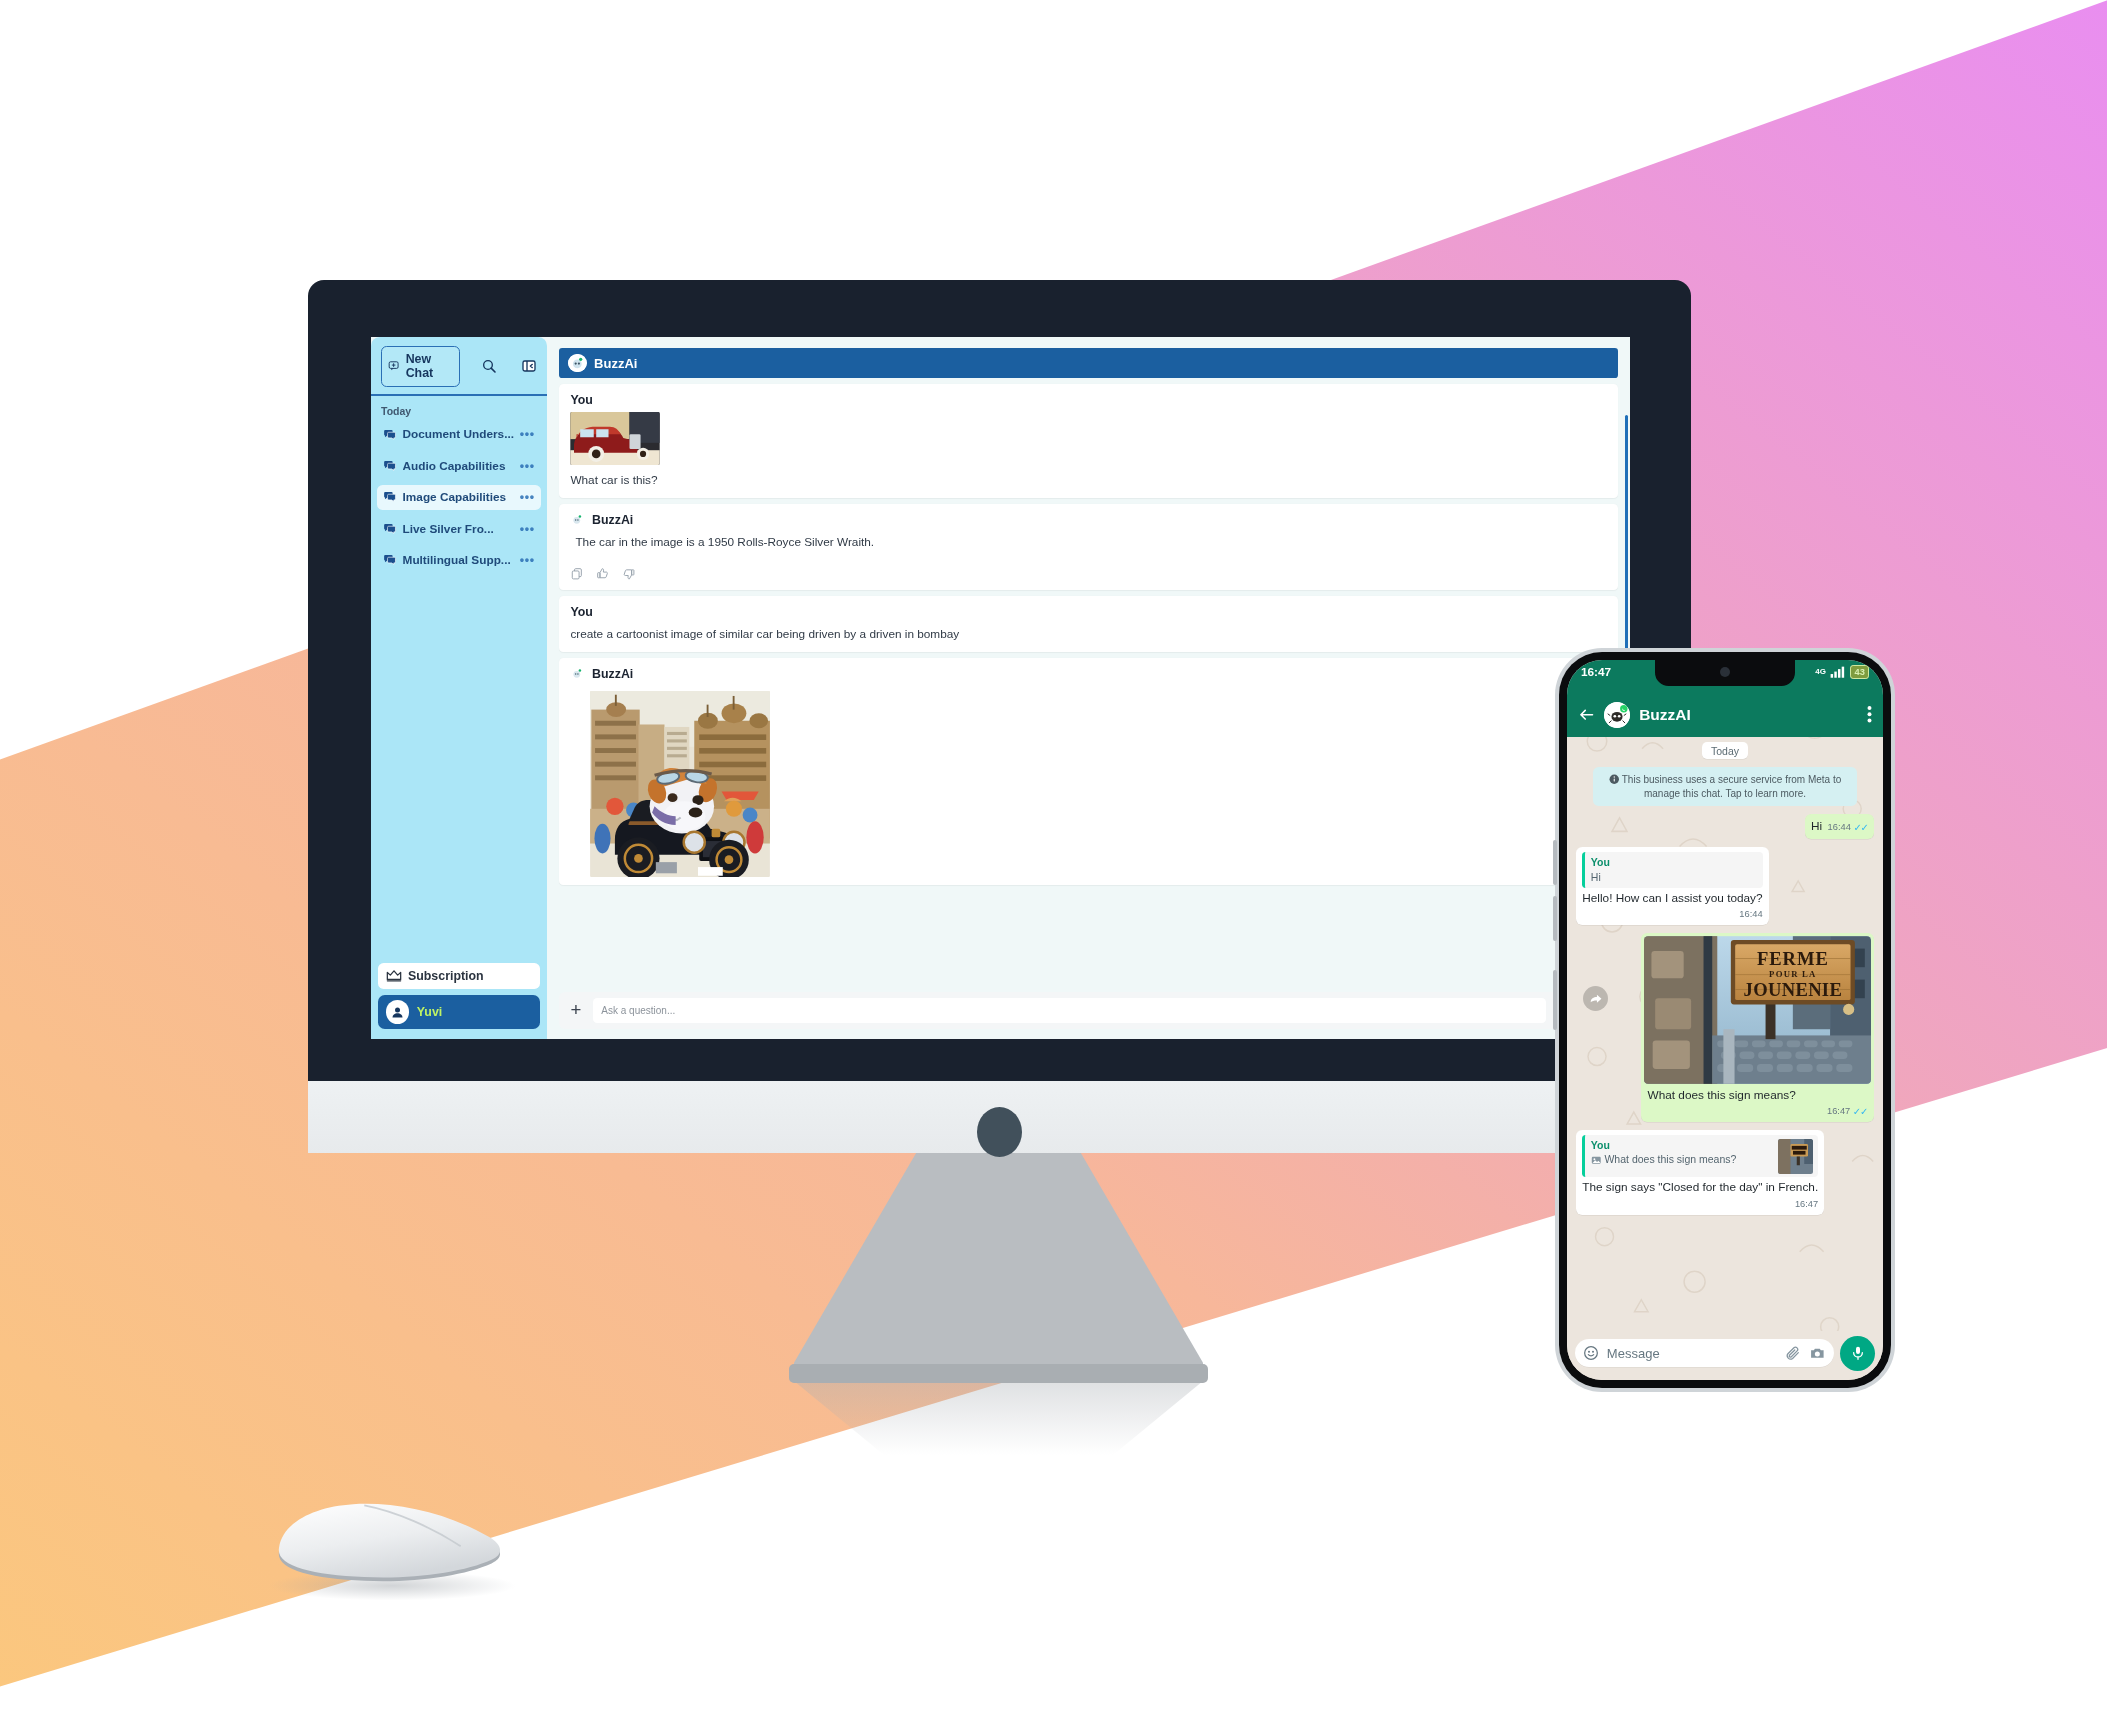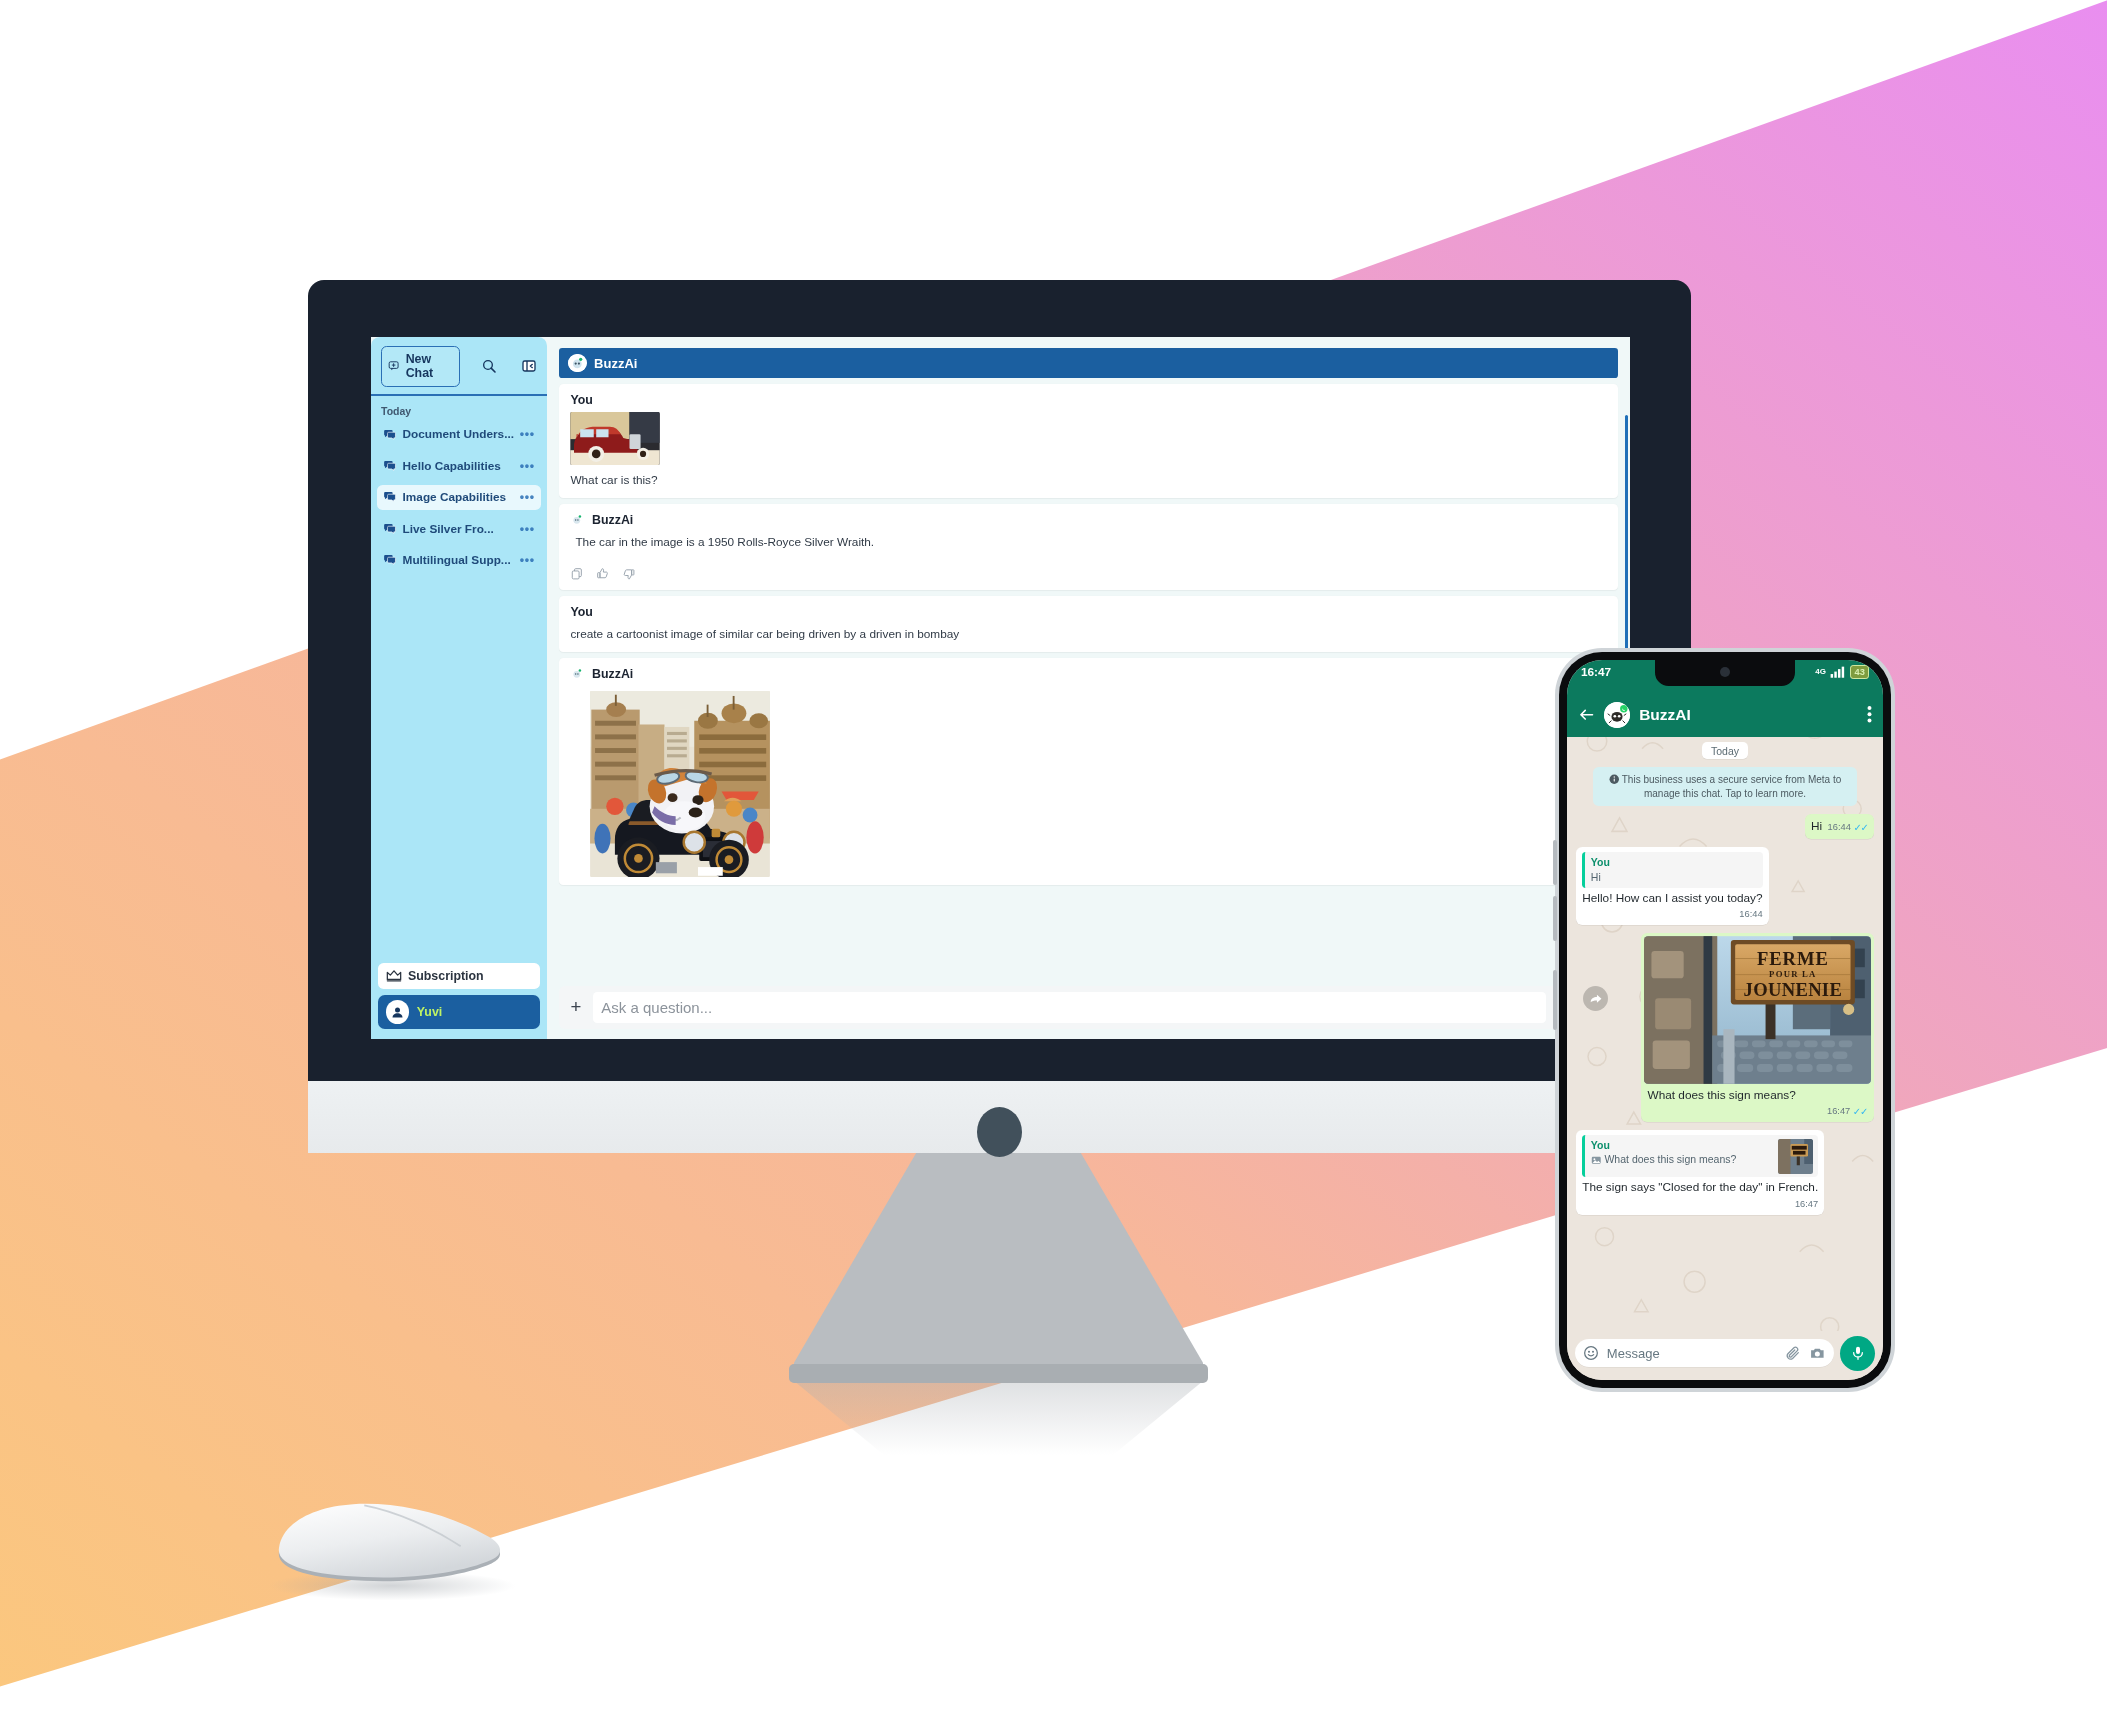--- a/index.html
+++ b/index.html
@@ -103,21 +103,21 @@
     background:#b9c0c4;display:flex;align-items:center;justify-content:center;
   }
   .composer{padding:6.2px 12.4px 10px 12.4px;}
   .comp-inner{
     background:#f4f6f7;border-radius:6.2px;display:flex;align-items:center;gap:8.7px;
     padding:6.2px 8.7px;
   }
   .comp-plus{font-size:18.6px;color:#3c4450;line-height:1;padding:0 2.5px;}
   .comp-input{
     flex:1;background:#fff;border-radius:4.3px;padding:6.8px 8.7px;
-    font-size:15px;color:#8c939b;
+    font-size:10px;color:#8c939b;
   }
   .send-btn{width:25px;height:25px;background:#17538f;border-radius:2.5px;display:flex;align-items:center;justify-content:center;}
   .mic-btn{width:21px;display:flex;align-items:center;justify-content:center;}
   .scrollbar{position:absolute;right:2.5px;top:37px;width:2.5px;height:372px;background:#1f6fb8;border-radius:1.9px;}
 
   
   #phone{position:absolute;left:1555px;top:648px;width:340px;height:744px;z-index:20;}
   .ph-outer{position:absolute;inset:0;background:#cfd4d8;border-radius:47px;}
   .ph-mid{position:absolute;left:4.3px;top:4.3px;right:4.3px;bottom:4.3px;background:#0b0c0e;border-radius:43px;}
   .ph-screen{
@@ -251,21 +251,21 @@
           <path d="M8 9.5a2 2 0 012-2h10a2 2 0 012 2v6a2 2 0 01-2 2h-1v3l-3.5-3H10a2 2 0 01-2-2z" fill="#1b4f8e" stroke="#fff" stroke-width="1.1"></path>
         </svg>
         <span class="lbl">Document Unders...</span>
         <span class="dots">•••</span>
       </div>
       <div class="chatrow">
         <svg width="13.6" height="13.6" viewBox="0 0 24 24">
           <path d="M2 5.5a2 2 0 012-2h11a2 2 0 012 2v6a2 2 0 01-2 2H7l-3.5 3v-3H4a2 2 0 01-2-2z" fill="#1b4f8e"></path>
           <path d="M8 9.5a2 2 0 012-2h10a2 2 0 012 2v6a2 2 0 01-2 2h-1v3l-3.5-3H10a2 2 0 01-2-2z" fill="#1b4f8e" stroke="#fff" stroke-width="1.1"></path>
         </svg>
-        <span class="lbl">Hello Capabilities</span>
+        <span class="lbl">Audio Capabilities</span>
         <span class="dots">•••</span>
       </div>
       <div class="chatrow active">
         <svg width="13.6" height="13.6" viewBox="0 0 24 24">
           <path d="M2 5.5a2 2 0 012-2h11a2 2 0 012 2v6a2 2 0 01-2 2H7l-3.5 3v-3H4a2 2 0 01-2-2z" fill="#1b4f8e"></path>
           <path d="M8 9.5a2 2 0 012-2h10a2 2 0 012 2v6a2 2 0 01-2 2h-1v3l-3.5-3H10a2 2 0 01-2-2z" fill="#1b4f8e" stroke="#fff" stroke-width="1.1"></path>
         </svg>
         <span class="lbl">Image Capabilities</span>
         <span class="dots">•••</span>
       </div>

